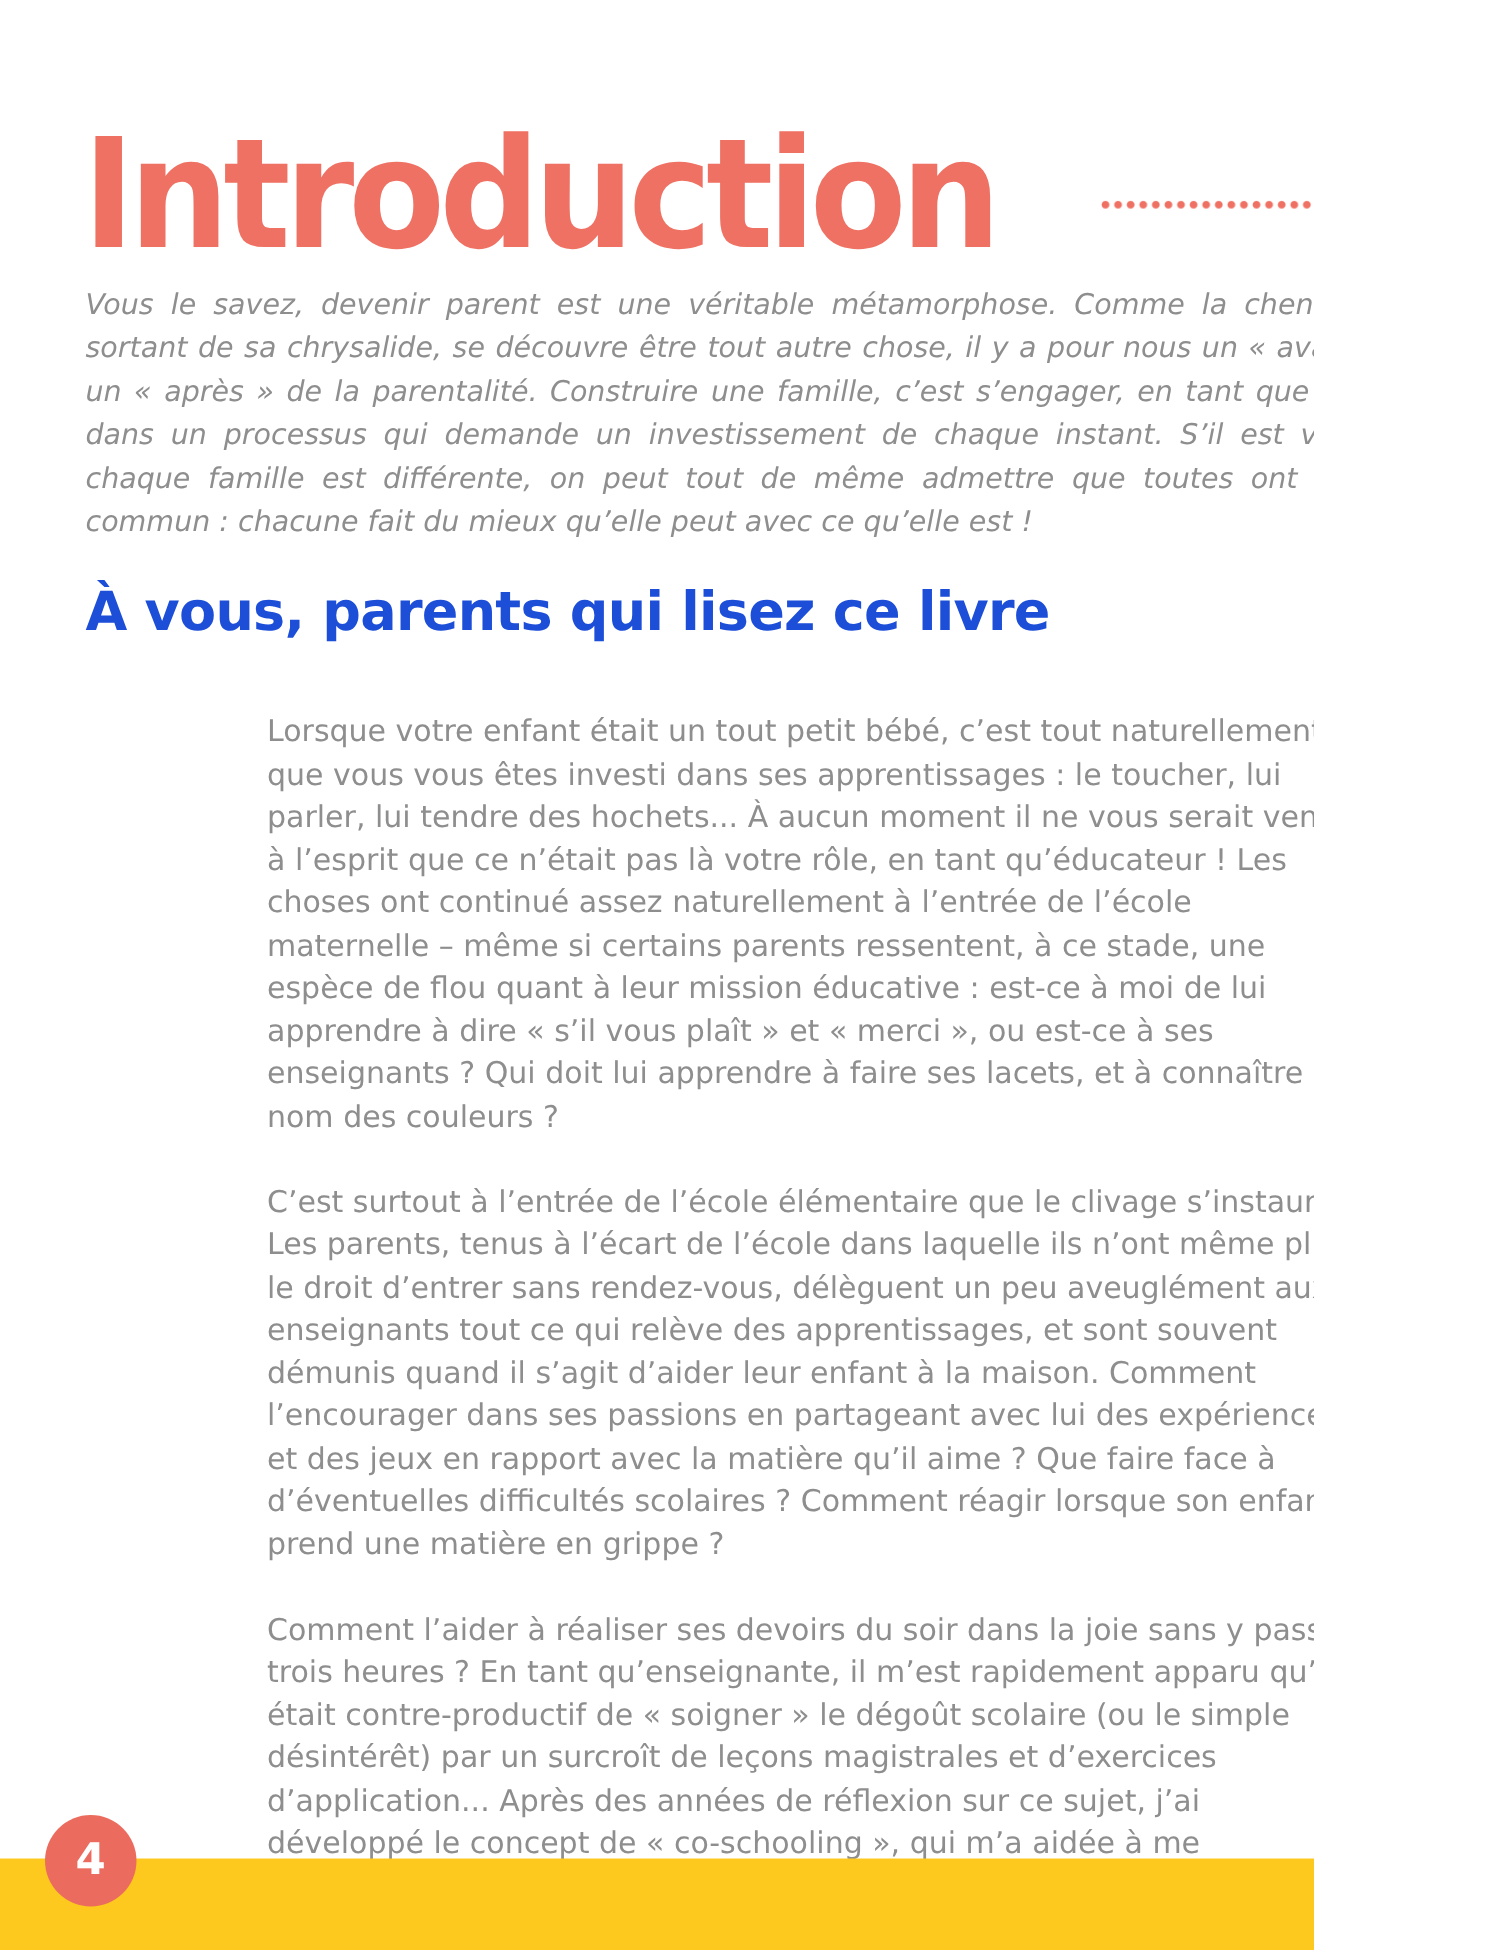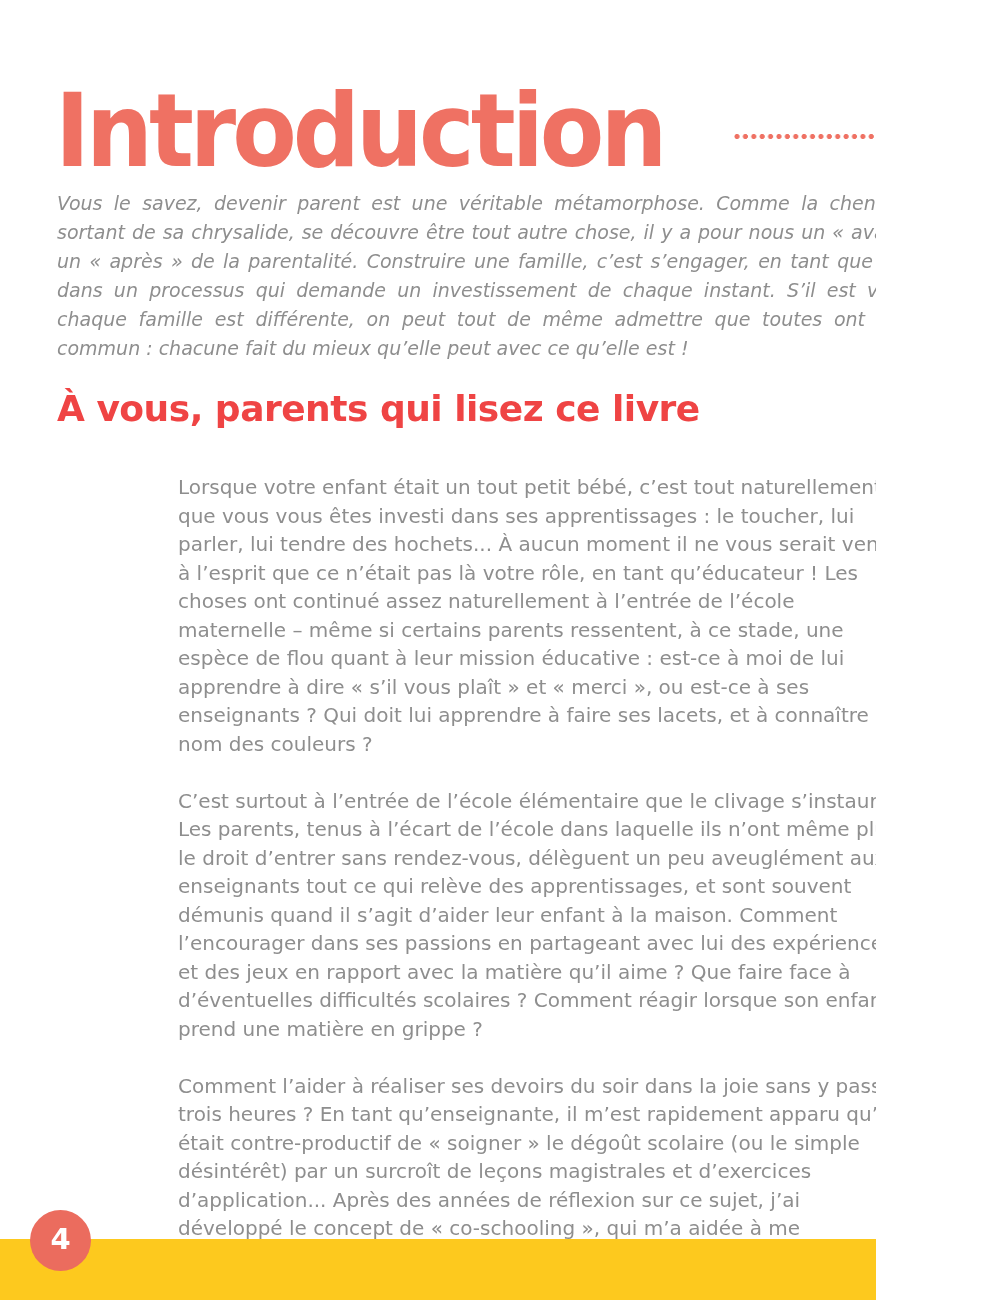--- a/index.html
+++ b/index.html
@@ -59,21 +59,21 @@
 
   
   .section-heading {
     position: absolute;
     left: 57px;
     top: 388px;
     margin: 0;
     font-size: 36px;
     font-weight: bold;
     letter-spacing: -0.5px;
-    color: #ef4444;
+    color: #1d4ed8;
     white-space: nowrap;
   }
 
   
   .body-column {
     position: absolute;
     left: 178px;
     top: 473px;
     width: 726px;
     color: #8E8E8E;

